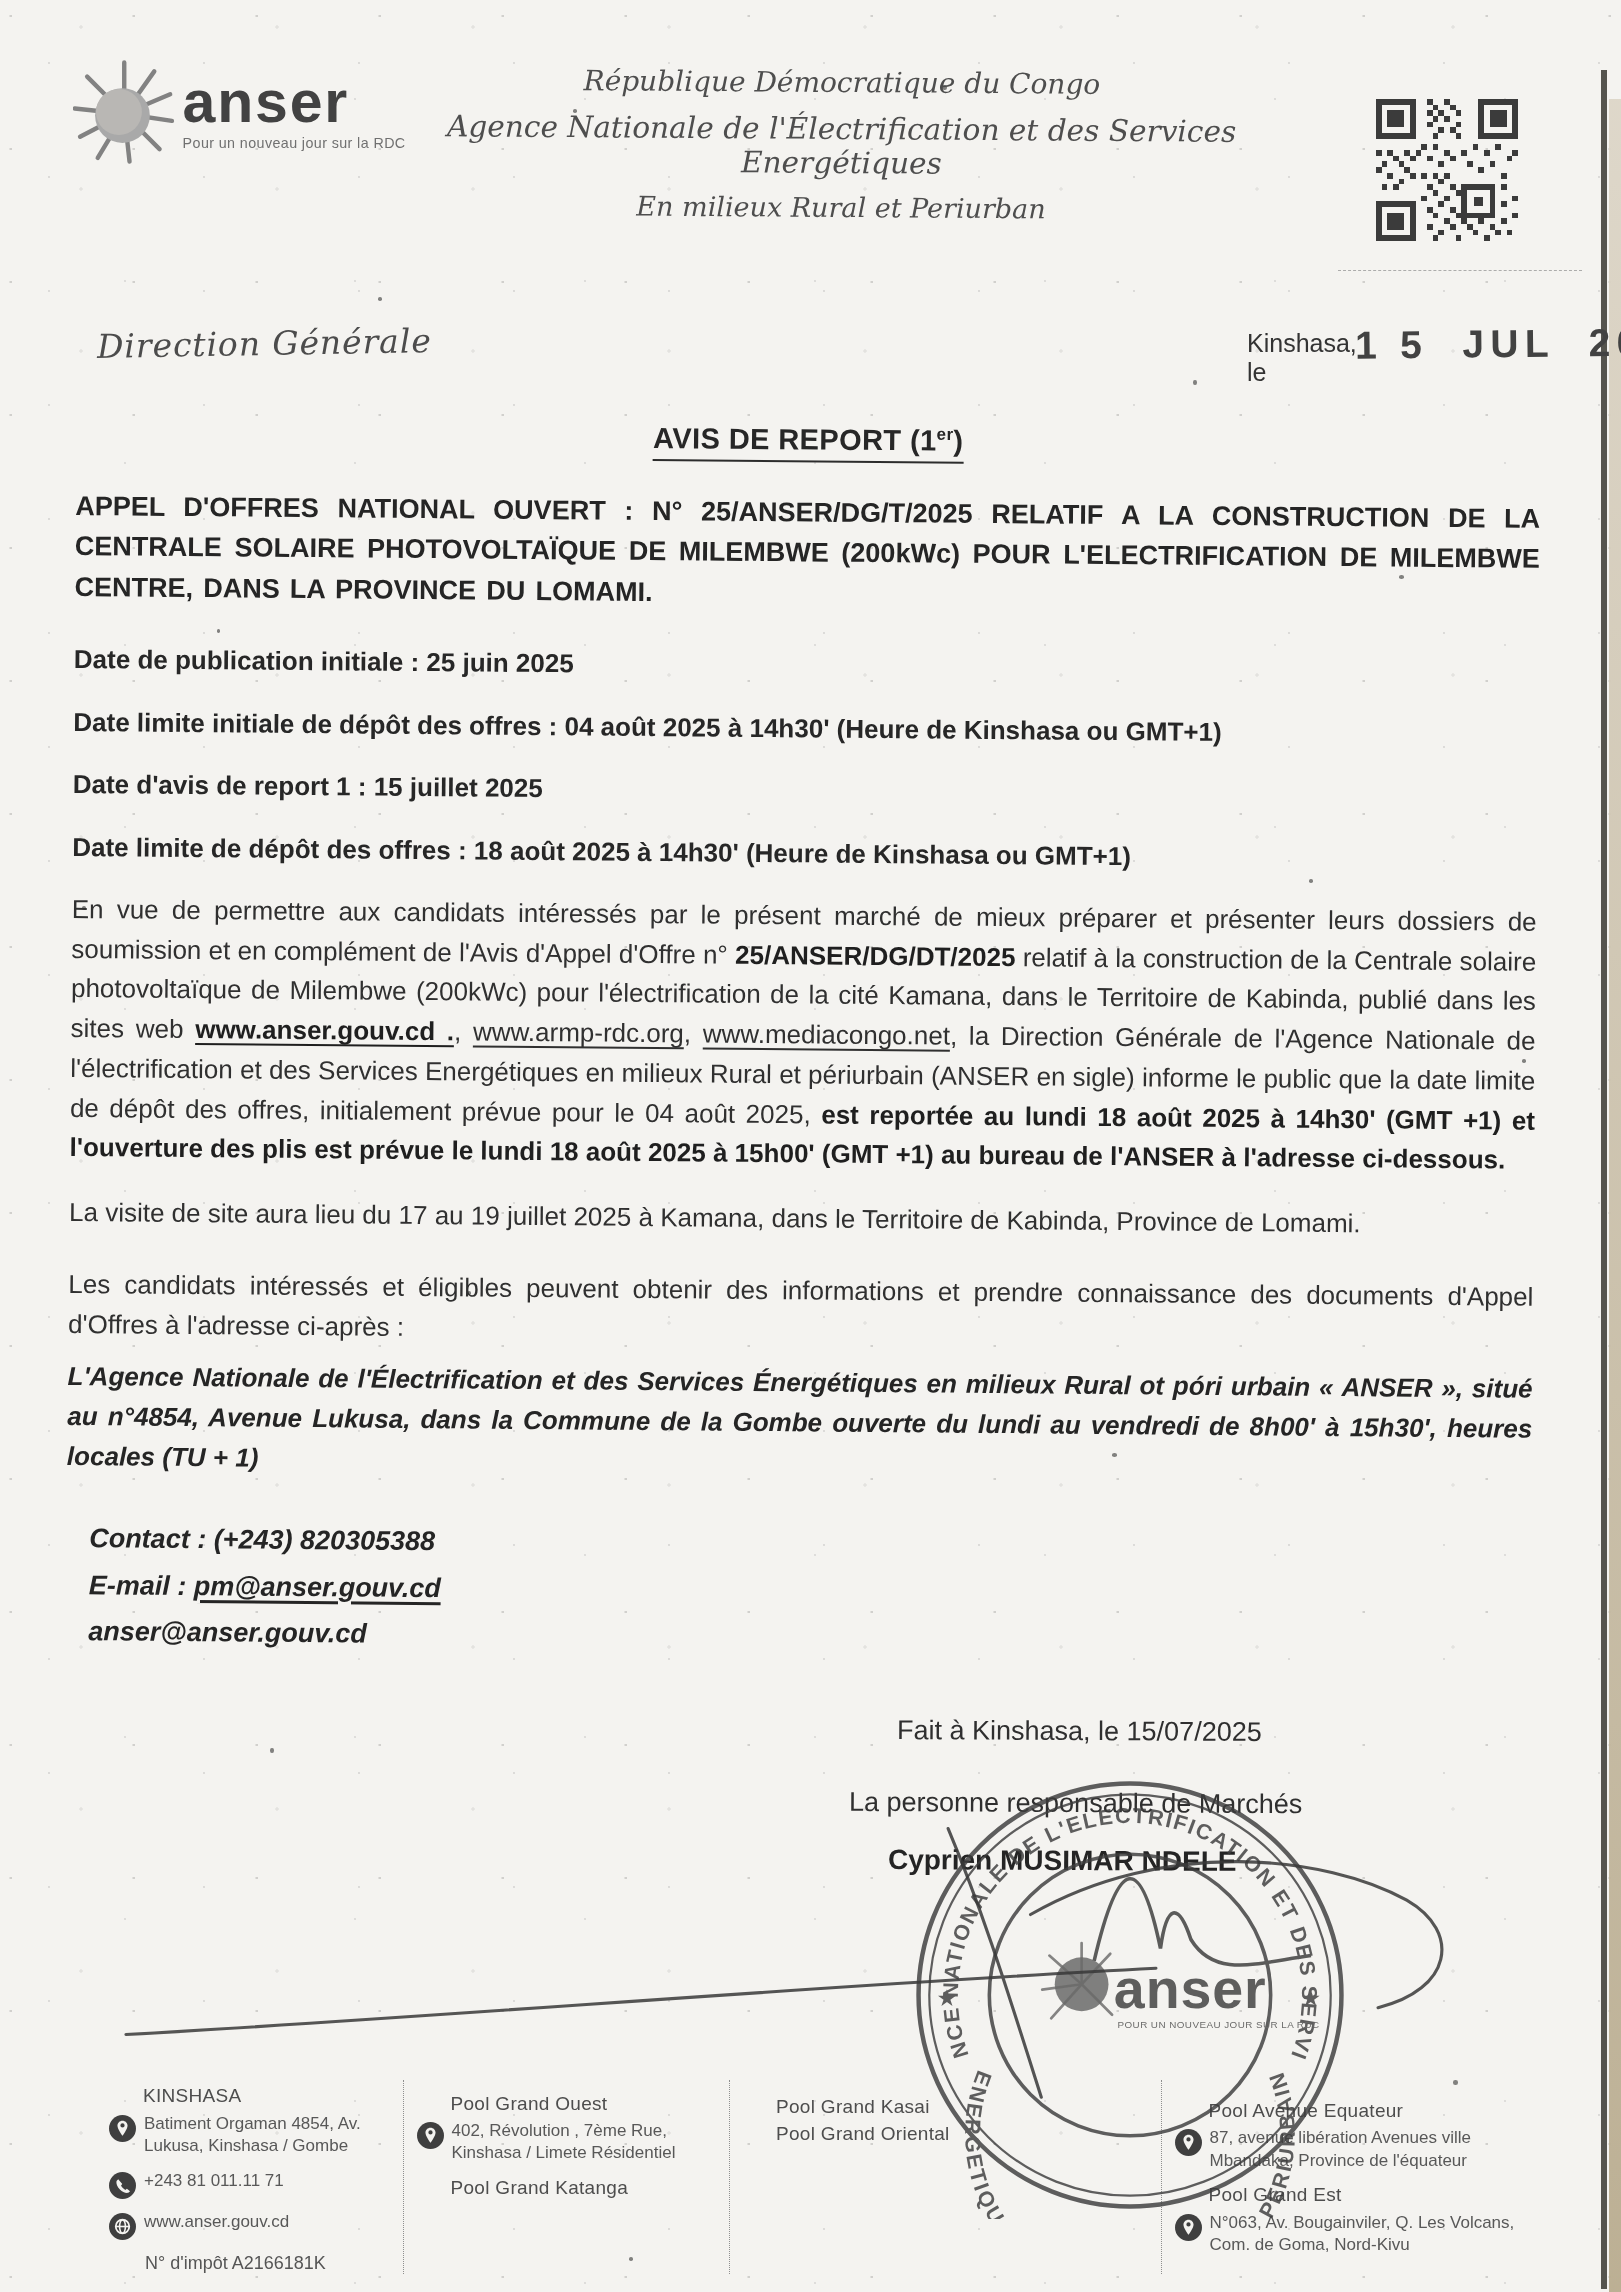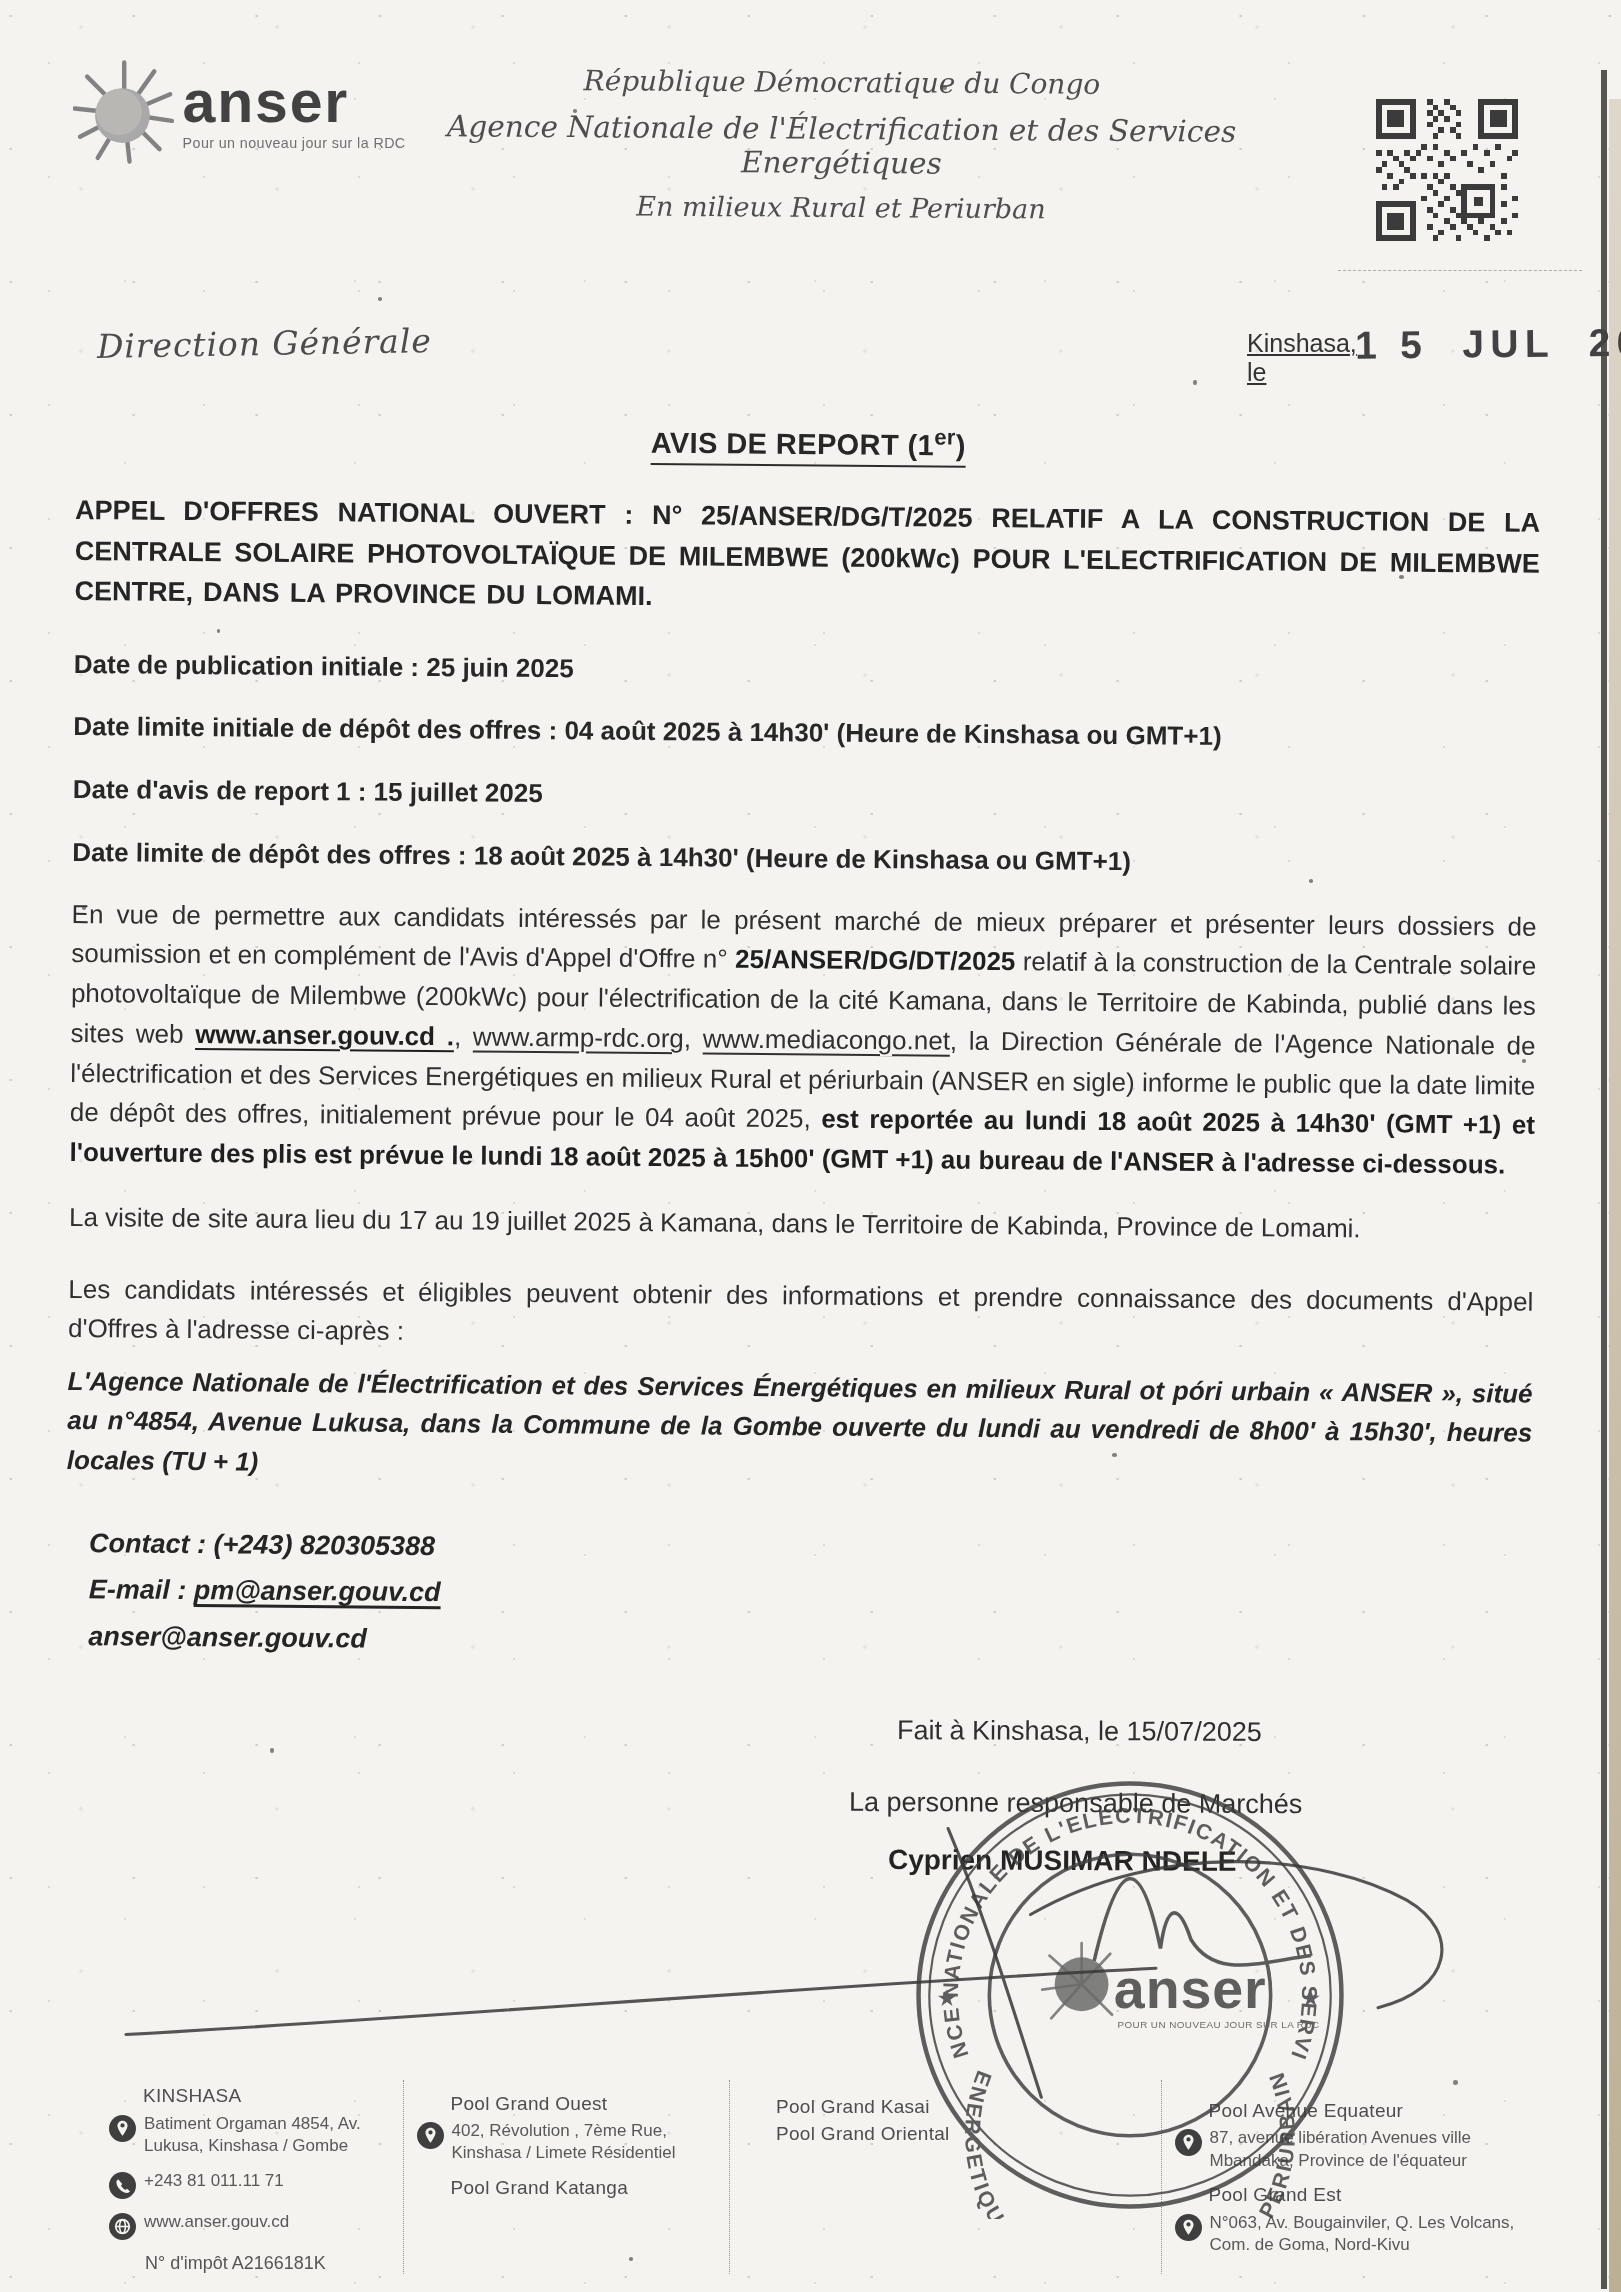--- a/index.html
+++ b/index.html
@@ -36,37 +36,37 @@
   .hdr-center .l3{font-size:27px;margin-top:12.5px;}
   .qr{position:absolute;left:1368px;top:99px;width:158px;height:142px;}
   .qr-line{position:absolute;left:1338px;top:270px;width:244px;border-top:1.8px dashed #9b9b9b;opacity:.8;}
 
   .direction{
     position:absolute;left:97px;top:324px;
     font-family:"DejaVu Serif", serif;font-style:italic;
     font-size:33px;color:#4c4c4c;transform:rotate(-1deg);letter-spacing:0.9px;
   }
   .dateline{position:absolute;left:1247px;top:322px;display:flex;align-items:flex-start;}
-  .dateline .place{font-size:25px;color:#333;padding-top:7.2px;text-decoration:underline;}
+  .dateline .place{font-size:25px;color:#333;padding-top:7.2px;}
   .dateline .stamped{
     font-size:39px;font-weight:bold;color:#424242;letter-spacing:6.3px;
     white-space:pre;margin-left:-1.8px;transform:rotate(-.6deg);
   }
 
   
   .content{
     position:absolute;left:76px;top:417px;width:1465px;
     transform:rotate(.5deg);transform-origin:0 0;
   }
   .title-wrap{text-align:center;margin-bottom:30px;}
   .doc-title{
     display:inline-block;font-size:29px;font-weight:bold;color:#272727;
     border-bottom:2.7px solid #2c2c2c;padding-bottom:3.6px;letter-spacing:0.4px;
   }
-  .doc-title sup{font-size:22px;}
+  .doc-title sup{font-size:17px;}
   .subject{font-size:27px;font-weight:bold;color:#252525;text-align:justify;line-height:1.5;word-spacing:2.7px;margin:0 0 32px 0;}
   .dateblock p{font-size:26px;font-weight:bold;color:#272727;margin:0 0 22.4px 0;line-height:1.55;}
   .para{font-size:26px;color:#303030;text-align:justify;line-height:1.53;margin:0;}
   .para b{color:#1f1f1f;}
   .p1{margin-top:9px;}
   .p2{margin-top:25px;}
   .p3{margin-top:32px;}
   .p4{margin-top:12.5px;font-weight:bold;font-style:italic;color:#252525;}
   .u{text-decoration:underline;text-decoration-thickness:2.2px;text-underline-offset:4.5px;}
   .contact{margin-top:39px;padding-left:23px;font-size:27px;font-weight:bold;font-style:italic;color:#252525;line-height:1.72;}

